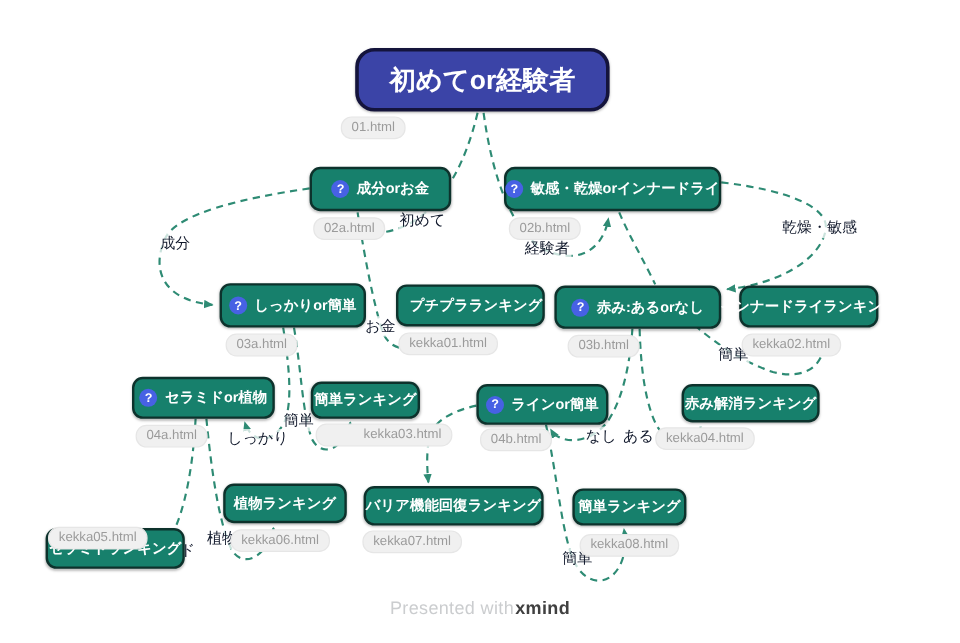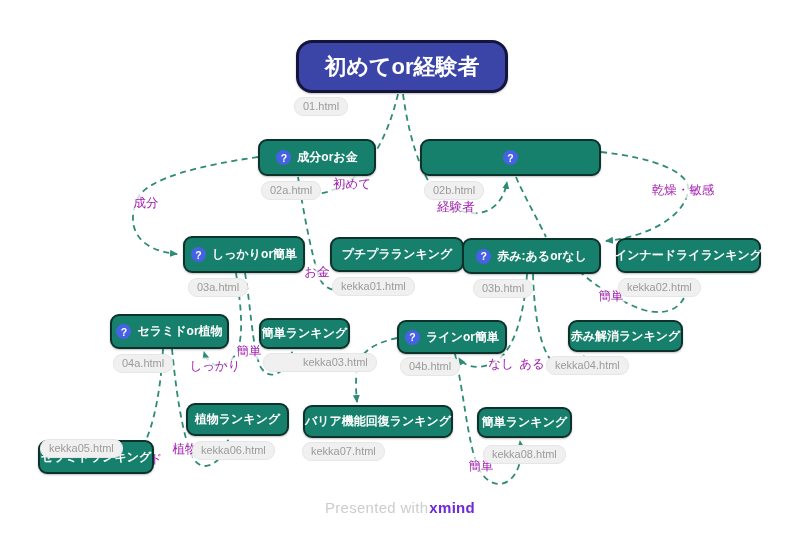--- a/index.html
+++ b/index.html
@@ -13,25 +13,25 @@
   .edge-path{fill:none;stroke:var(--edge);stroke-width:1.8;stroke-dasharray:6 4.5;}
   .node{position:absolute;display:flex;align-items:center;justify-content:center;gap:6px;
         border-radius:9px;color:#fff;font-weight:bold;font-size:12px;white-space:nowrap;
         box-sizing:border-box;box-shadow:0 1px 2px rgba(0,0,0,.25);cursor:pointer;}
   .node.question,.node.result{background:var(--teal);border:2px solid var(--teal-border);}
   .node.root{background:var(--indigo);border:3px solid var(--indigo-border);font-size:22px;border-radius:16px;}
   .qicon{display:inline-flex;width:15px;height:15px;border-radius:50%;background:var(--icon-blue);
          color:#fff;font-size:10.5px;font-weight:bold;align-items:center;justify-content:center;flex:0 0 auto;}
   .pill{position:absolute;background:var(--pill-bg);color:var(--pill-text);font-size:11px;
         border-radius:9px;padding:2px 8px;white-space:nowrap;border:1px solid #e6e6e6;line-height:13px;}
-  .edge-label{position:absolute;transform:translate(-50%,-50%);font-size:12.5px;color:#a21caf;
+  .edge-label{position:absolute;transform:translate(-50%,-50%);font-size:12.5px;color:#0f172a;
         white-space:nowrap;background:rgba(255,255,255,.75);padding:0 1px;}
   .footer{position:absolute;left:0;right:0;top:499px;text-align:center;font-size:15px;
         color:#cbcdcf;letter-spacing:.3px;}
-  .footer b{color:#6d28d9;margin-left:1px;cursor:pointer;}
+  .footer b{color:#404040;margin-left:1px;cursor:pointer;}
 </style>
 </head>
 <body>
 
 <div id="canvas">
   <svg id="edge-svg" width="800" height="536">
     <defs>
       <marker id="arr" markerWidth="9" markerHeight="9" refX="7" refY="3.5" orient="auto" markerUnits="userSpaceOnUse">
         <path d="M0,0 L8,3.5 L0,7 Z" fill="#2e8b74"></path>
       </marker>
@@ -66,45 +66,46 @@
     <div class="edge-label" style="left: 249px; top: 351px;">簡単</div>
     <div class="edge-label" style="left: 501px; top: 364px;">なし</div>
     <div class="edge-label" style="left: 532px; top: 364px;">ある</div>
     <div class="edge-label" style="left: 137px; top: 459px;">セラミド</div>
     <div class="edge-label" style="left: 185px; top: 449px;">植物</div>
     <div class="edge-label" style="left: 358px; top: 366px;">ライン</div>
     <div class="edge-label" style="left: 481px; top: 466px;">簡単</div>
     <div class="node root" style="left: 296px; top: 40px; width: 212px; height: 53px;">
       <span>初めてor経験者</span>
     </div>
-    <div class="pill" style="left: 294px; top: 97px;">01.html</div>
+    <div class="pill" style="left: 284px; top: 97px;">01.html</div>
     <div class="node question" style="left: 258px; top: 139px; width: 118px; height: 37px;">
       <span class="qicon">?</span>
       <span>成分orお金</span>
     </div>
     <div class="pill" style="left: 261px; top: 181px;">02a.html</div>
     <div class="node question" style="left: 420px; top: 139px; width: 181px; height: 37px;">
       <span class="qicon">?</span>
+      <span>敏感・乾燥orインナードライ</span>
     </div>
     <div class="pill" style="left: 424px; top: 181px;">02b.html</div>
     <div class="node question" style="left: 183px; top: 236px; width: 122px; height: 37px;">
       <span class="qicon">?</span>
       <span>しっかりor簡単</span>
     </div>
     <div class="pill" style="left: 188px; top: 278px; text-align: right;">03a.html</div>
-    <div class="node result" style="left: 330px; top: 237px; width: 134px; height: 35px;">
+    <div class="node result" style="left: 330px; top: 237px; width: 124px; height: 35px; justify-content: flex-end;">
       <span>プチプラランキング</span>
     </div>
     <div class="pill" style="left: 332px; top: 277px;">kekka01.html</div>
     <div class="node question" style="left: 462px; top: 238px; width: 139px; height: 36px;">
       <span class="qicon">?</span>
       <span>赤み:あるorなし</span>
     </div>
     <div class="pill" style="left: 473px; top: 279px;">03b.html</div>
-    <div class="node result" style="left: 616px; top: 238px; width: 145px; height: 35px;">
+    <div class="node result" style="left: 616px; top: 238px; width: 116px; height: 35px;">
       <span>インナードライランキング</span>
     </div>
     <div class="pill" style="left: 618px; top: 278px;">kekka02.html</div>
     <div class="node question" style="left: 110px; top: 314px; width: 119px; height: 35px;">
       <span class="qicon">?</span>
       <span>セラミドor植物</span>
     </div>
     <div class="pill" style="left: 113px; top: 354px; text-align: right;">04a.html</div>
     <div class="node result" style="left: 259px; top: 318px; width: 91px; height: 31px;">
       <span>簡単ランキング</span>

